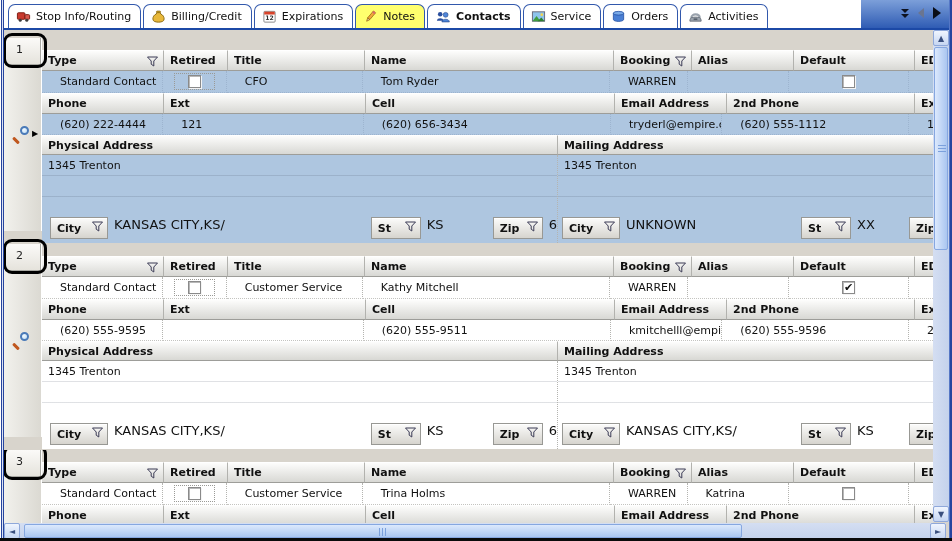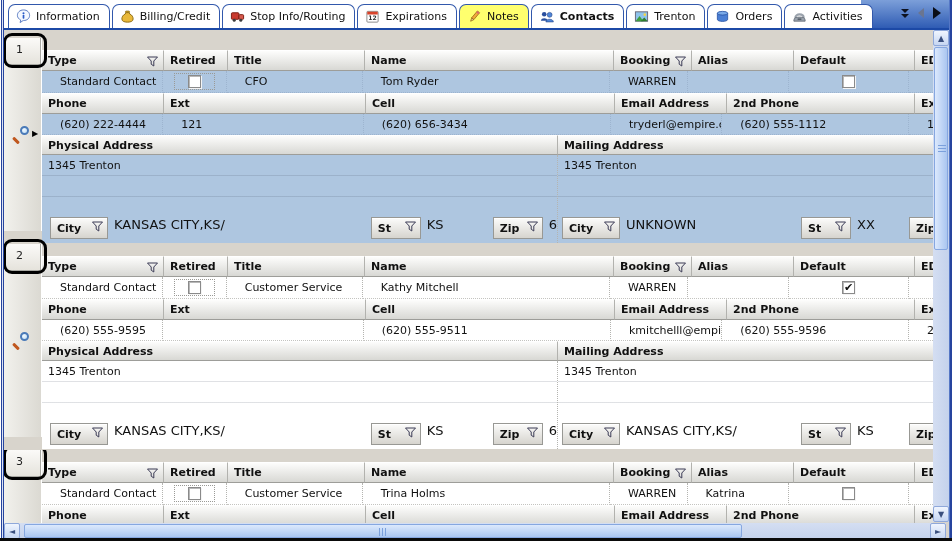--- a/index.html
+++ b/index.html
@@ -120,41 +120,33 @@
 </head>
 <body>
 
 <div class="screen">
 
   <div class="tabbar">
     <div class="blue-cap"></div>
     <div class="tabs">
       <div class="tab">
         <svg width="15" height="15" viewBox="0 0 16 16">
-            <path d="M8 1 C4 1 1.5 3.6 1.5 6.8 C1.5 9 3 10.8 5 11.7 L4.4 14.5 L7.6 12.3 C7.7 12.3 7.9 12.3 8 12.3 C12 12.3 14.5 9.9 14.5 6.8 C14.5 3.6 12 1 8 1 Z" fill="#f4f8ff" stroke="#5577c0"></path>
-            <circle cx="8" cy="4.6" r="1.1" fill="#2a5cc8"></circle>
-            <rect x="7.1" y="6.2" width="1.8" height="4.2" rx="0.8" fill="#2a5cc8"></rect>
-          </svg>
-        <span>Information</span>
-      </div>
-      <div class="tab">
-        <svg width="15" height="15" viewBox="0 0 16 16">
-            <path d="M6.5 3.5 L9.5 3.5 L10.5 5.4 C13 6.4 14 8.7 14 10.6 C14 13.1 11.5 14 8 14 C4.5 14 2 13.1 2 10.6 C2 8.7 3 6.4 5.5 5.4 Z" fill="#e8b83a" stroke="#8a6a14"></path>
-            <rect x="5.8" y="2.2" width="4.4" height="1.7" rx="0.8" fill="#caa028" stroke="#8a6a14" stroke-width="0.8"></rect>
-          </svg>
-        <span>Billing/Credit</span>
-      </div>
-      <div class="tab">
-        <svg width="15" height="15" viewBox="0 0 16 16">
             <rect x="1.5" y="4" width="8" height="7" rx="1" fill="#c93a2e" stroke="#7a1a10"></rect>
             <rect x="9.5" y="6" width="5" height="5" rx="1" fill="#d85a4e" stroke="#7a1a10"></rect>
             <circle cx="4.5" cy="12" r="1.6" fill="#3c3c3c"></circle>
             <circle cx="11.5" cy="12" r="1.6" fill="#3c3c3c"></circle>
           </svg>
         <span>Stop Info/Routing</span>
+      </div>
+      <div class="tab">
+        <svg width="15" height="15" viewBox="0 0 16 16">
+            <path d="M6.5 3.5 L9.5 3.5 L10.5 5.4 C13 6.4 14 8.7 14 10.6 C14 13.1 11.5 14 8 14 C4.5 14 2 13.1 2 10.6 C2 8.7 3 6.4 5.5 5.4 Z" fill="#e8b83a" stroke="#8a6a14"></path>
+            <rect x="5.8" y="2.2" width="4.4" height="1.7" rx="0.8" fill="#caa028" stroke="#8a6a14" stroke-width="0.8"></rect>
+          </svg>
+        <span>Billing/Credit</span>
       </div>
       <div class="tab">
         <svg width="15" height="15" viewBox="0 0 16 16">
             <rect x="2" y="2.5" width="12" height="11.5" rx="1" fill="#ffffff" stroke="#888888"></rect>
             <rect x="2.4" y="2.9" width="11.2" height="3" fill="#d8432a"></rect>
             <text x="8" y="12.2" font-size="6.5" text-anchor="middle" fill="#333333" font-weight="bold">12</text>
           </svg>
         <span>Expirations</span>
       </div>
       <div class="tab hl">
@@ -176,21 +168,21 @@
           </svg>
         <span>Contacts</span>
       </div>
       <div class="tab">
         <svg width="15" height="15" viewBox="0 0 16 16">
             <rect x="1.5" y="3" width="13" height="10" fill="#8ec4ec" stroke="#666677"></rect>
             <polygon points="1.5,13 6,7.5 10,13" fill="#3f9e3f"></polygon>
             <polygon points="7,13 11,9 14.5,13" fill="#2e7e2e"></polygon>
             <circle cx="11.5" cy="6" r="1.4" fill="#f6d44a"></circle>
           </svg>
-        <span>Trenton</span>
+        <span>Service</span>
       </div>
       <div class="tab">
         <svg width="15" height="15" viewBox="0 0 16 16">
             <path d="M2.5 4.5 L13.5 4.5 L13.5 11 C13.5 14 2.5 14 2.5 11 Z" fill="#4a7fd4" stroke="#1e4a9e" stroke-width="0.8"></path>
             <ellipse cx="8" cy="4.5" rx="5.5" ry="2" fill="#7aaae8" stroke="#1e4a9e" stroke-width="0.8"></ellipse>
           </svg>
         <span>Orders</span>
       </div>
       <div class="tab">
         <svg width="15" height="15" viewBox="0 0 16 16">

